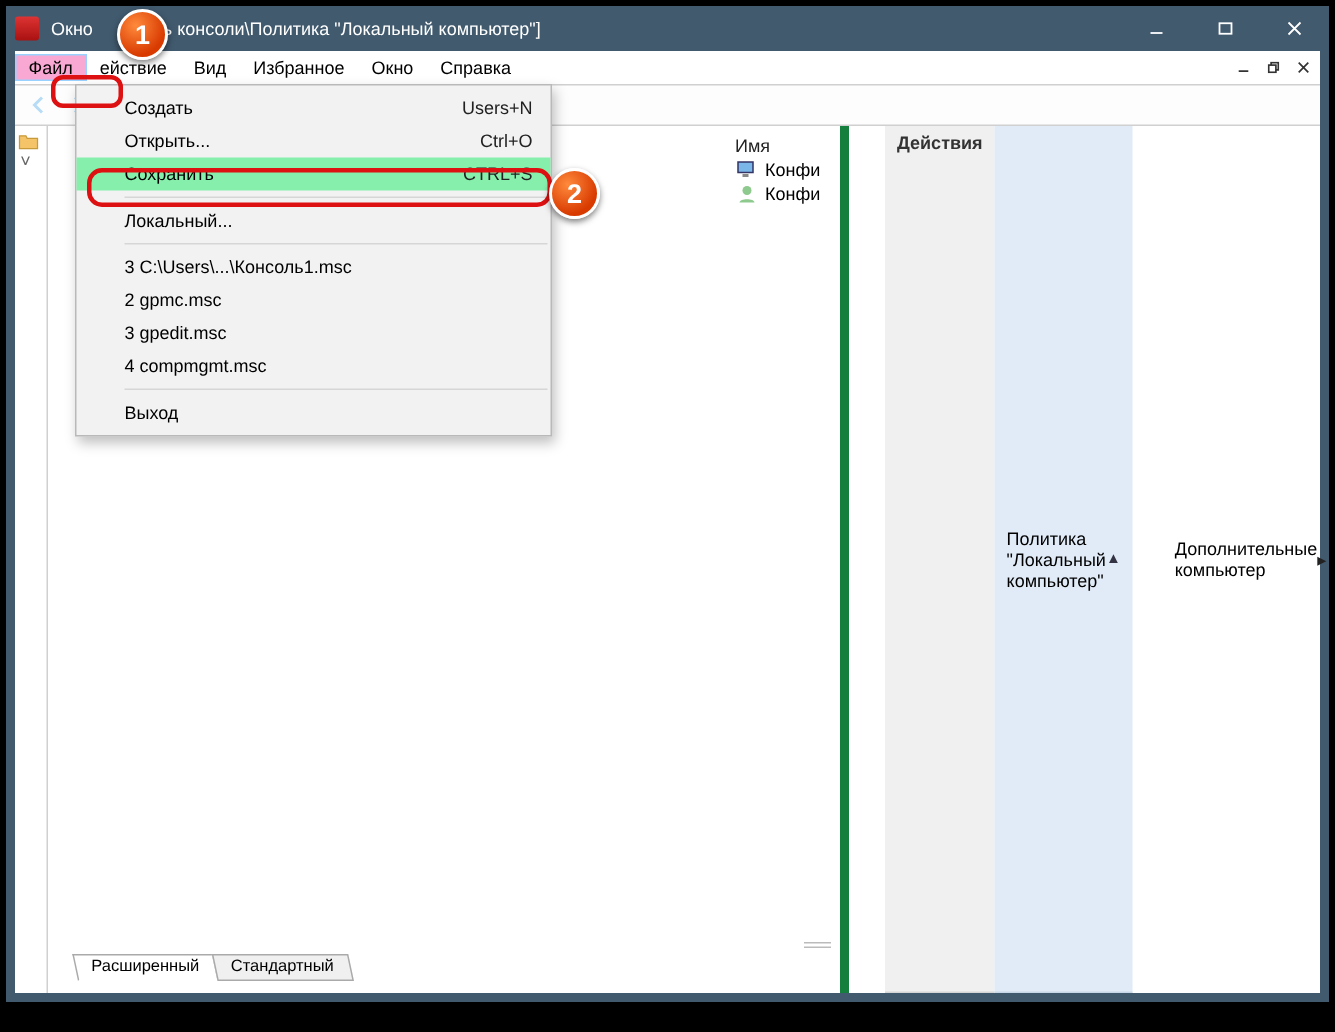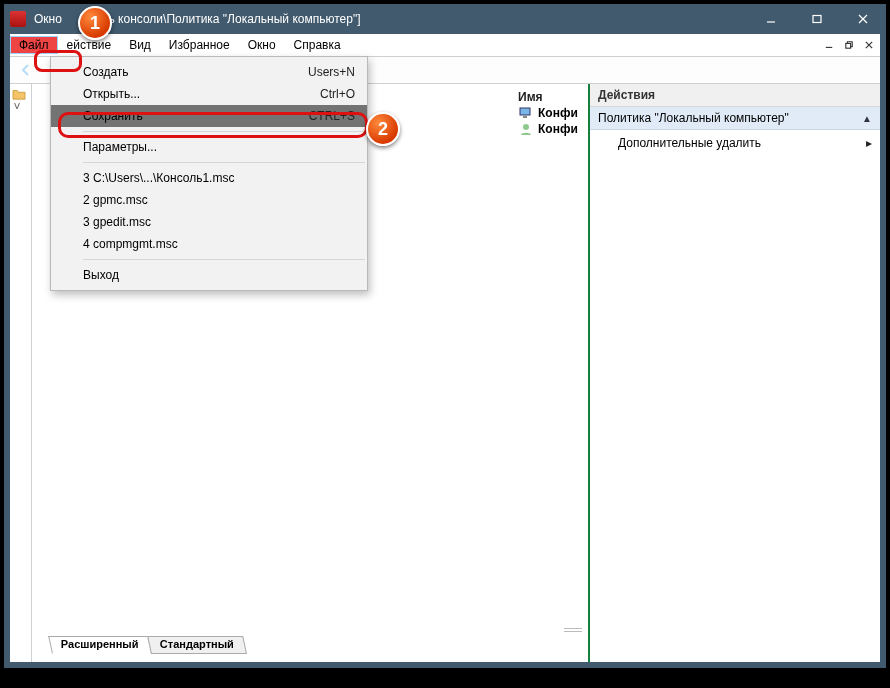--- a/index.html
+++ b/index.html
@@ -8,67 +8,67 @@
   .titlebar { height: 30px; background: #415a6e; color: #fff; display: flex; align-items: center; font-size: 12px; position: relative; }
   .titlebar .app-icon { width: 16px; height: 16px; margin-left: 6px; background: linear-gradient(#d33,#a11); border-radius: 2px; }
   .titlebar .title-text { margin-left: 8px; }
   .win-controls { margin-left: auto; display: flex; height: 100%; }
   .win-btn { width: 46px; height: 100%; display: flex; align-items: center; justify-content: center; color: #fff; }
   .win-btn svg { width: 10px; height: 10px; stroke: currentColor; stroke-width: 1.2; fill: none; }
 
   .inner { background: #fff; position: absolute; top: 30px; left: 6px; right: 6px; bottom: 6px; display: flex; flex-direction: column; }
   .menubar { height: 22px; display: flex; align-items: center; font-size: 12px; background: #fff; border-bottom: 0; }
   .menubar .mi { padding: 2px 9px; cursor: default; }
-  .menubar .mi.active { background: #ef4444; border: 1px solid #99d1ff; padding: 1px 8px; }
+  .menubar .mi.active { background: #f9a8d4; border: 1px solid #99d1ff; padding: 1px 8px; }
   .mdi-controls { margin-left: auto; display: flex; padding-right: 2px; gap: 2px; }
   .mdi-btn { width: 18px; height: 16px; border: 1px solid transparent; display: flex; align-items: center; justify-content: center; }
   .mdi-btn svg { width: 8px; height: 8px; stroke: #333; stroke-width: 1.4; fill: none; }
 
   .toolbar { height: 28px; border-top: 1px solid #d0d0d0; border-bottom: 1px solid #d0d0d0; display: flex; align-items: center; gap: 2px; padding: 0 4px; background: #fdfdfd; }
   .tool-btn { width: 24px; height: 22px; display: flex; align-items: center; justify-content: center; border: 1px solid transparent; border-radius: 2px; }
   .tool-btn svg { width: 16px; height: 16px; }
   .tool-sep { width: 1px; height: 20px; background: #d0d0d0; margin: 0 2px; }
   .tool-btn.disabled svg { opacity: .35; }
 
   .workspace { flex: 1; display: flex; min-height: 0; }
   .tree-pane { width: 22px; border-right: 1px solid #d0d0d0; padding-top: 4px; font-size: 12px; overflow: hidden; }
   .tree-row { display: flex; align-items: center; gap: 4px; padding-left: 2px; color: #222; }
   .tree-row .exp { width: 10px; text-align: center; color: #666; }
   .folder-glyph { width: 14px; height: 12px; display: inline-block; }
 
-  .center-pane { flex: 1; display: flex; flex-direction: column; border-right: 2px solid #15803d; min-width: 0; font-weight: bold; }
+  .center-pane { flex: 1; display: flex; flex-direction: column; border-right: 6px solid #15803d; min-width: 0; }
   .center-body { flex: 1; position: relative; overflow: hidden; }
   .desc-panel { position: absolute; left: 0; top: 0; bottom: 30px; right: 0; display: flex; font-size: 12px; }
   .desc-left { flex: 1; padding: 6px 10px; min-width: 0; }
   .desc-title { background: #d6e6f5; display: inline-block; padding: 1px 14px; font-size: 12px; border: 1px solid #aac; margin-left: 40px; }
   .desc-text { margin-top: 14px; color: #333; }
   .col-header-row { display: flex; margin-top: 0; padding-top: 0; font-size: 12px; color: #222; }
   .items-col { width: 60px; }
   .item-row { display: flex; align-items: center; gap: 4px; margin-top: 2px; font-size: 12px; }
   .item-icon { width: 16px; height: 14px; }
 
   .tabs-strip { position: absolute; left: 0; right: 0; bottom: 4px; height: 22px; display: flex; align-items: flex-start; padding-left: 20px; font-size: 11px; }
   .tab { height: 18px; padding: 1px 10px; border: 1px solid #aaa; background: #f0f0f0; cursor: default; transform: skewX(12deg); transform-origin: bottom left; }
   .tab span { display: inline-block; transform: skewX(-12deg); }
   .tab:first-child { background: #fff; border-bottom: 1px solid #fff; }
   .tab + .tab { margin-left: -1px; }
   .grip { position: absolute; right: 6px; bottom: 30px; width: 18px; height: 4px; border-top: 1px solid #bbb; border-bottom: 1px solid #bbb; }
 
-  .actions-pane { width: 290px; display: flex; flex-direction: column; font-size: 12px; }
+  .actions-pane { width: 290px; display: flex; flex-direction: row; font-size: 12px; margin-left: 24px; }
   .actions-header { background: #f0f0f0; border-bottom: 1px solid #d6d6d6; padding: 4px 8px; font-weight: 600; color: #333; }
   .actions-sub { background: #e0ebf7; padding: 4px 8px; border-bottom: 1px solid #c9d8e8; display: flex; align-items: center; }
   .actions-sub .arrow { margin-left: auto; font-size: 10px; color: #334; }
   .actions-item { padding: 6px 8px 6px 28px; display: flex; align-items: center; }
   .actions-item .chev { margin-left: auto; color: #222; }
 
   
   .dropdown { position: absolute; left: 40px; top: 22px; width: 318px; background: #f2f2f2; border: 1px solid #b9b9b9; box-shadow: 2px 4px 8px rgba(0,0,0,.25); font-size: 12px; padding: 4px 0; z-index: 50; }
   .dropdown .dm { display: flex; align-items: center; padding: 4px 12px 4px 32px; position: relative; }
   .dropdown .dm .shortcut { margin-left: auto; color: #222; }
-  .dropdown .dm.highlight { background: #737373; }
+  .dropdown .dm.highlight { background: #86efac; }
   .dropdown hr { border: none; border-top: 1px solid #d6d6d6; margin: 4px 2px 4px 32px; }
 
   
   .marker { position: absolute; width: 34px; height: 34px; border-radius: 50%; background: radial-gradient(circle at 35% 30%, #ff8a3c, #d83a00 70%); border: 2px solid #fff; box-shadow: 0 2px 4px rgba(0,0,0,.5); color: #fff; font-weight: 700; font-size: 18px; display: flex; align-items: center; justify-content: center; z-index: 100; }
   .hl-file { position: absolute; left: 34px; top: 50px; width: 48px; height: 22px; border: 3px solid #d11; border-radius: 8px; z-index: 90; pointer-events: none; }
   .hl-save { position: absolute; left: 58px; top: 112px; width: 310px; height: 26px; border: 3px solid #d11; border-radius: 10px; z-index: 90; pointer-events: none; }
 </style>
 </head>
 <body>
 
@@ -137,21 +137,21 @@
       <div class="dm">
           <span>Открыть...</span>
           <span class="shortcut">Ctrl+O</span>
         </div>
       <div class="dm highlight">
           <span>Сохранить</span>
           <span class="shortcut">CTRL+S</span>
         </div>
       <hr>
       <div class="dm">
-          <span>Параметры...</span>
+          <span>Локальный...</span>
         </div>
       <hr>
       <div class="dm">
           <span>3 C:\Users\...\Консоль1.msc</span>
         </div>
       <div class="dm">
           <span>2 gpmc.msc</span>
         </div>
       <div class="dm">
           <span>3 gpedit.msc</span>
@@ -243,21 +243,21 @@
         </div>
       </div>
 
       <div class="actions-pane">
         <div class="actions-header">Действия</div>
         <div class="actions-sub">
           <span>Политика "Локальный компьютер"</span>
           <span class="arrow">▲</span>
         </div>
         <div class="actions-item">
-          <span>Дополнительные удалить</span>
+          <span>Дополнительные компьютер</span>
           <span class="chev">▸</span>
         </div>
       </div>
     </div>
   </div>
 </div>
 
 <div class="hl-file"></div>
 <div class="hl-save"></div>
 <div class="marker" style="left:78px; top:6px;">1</div>

